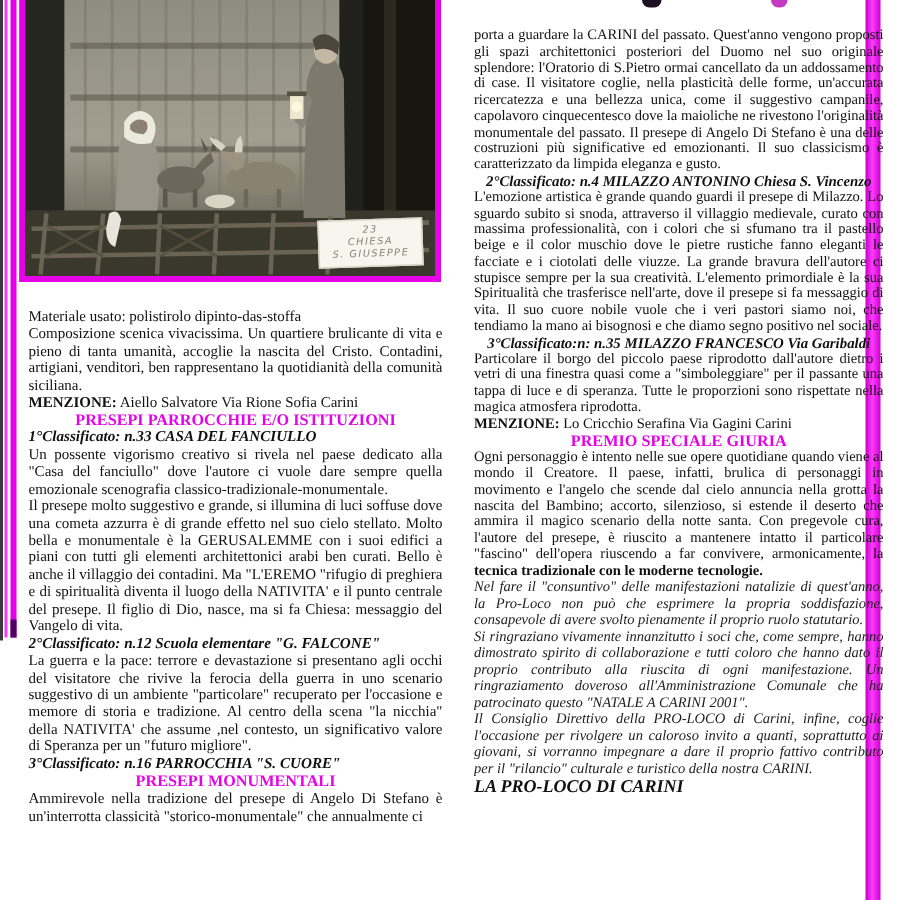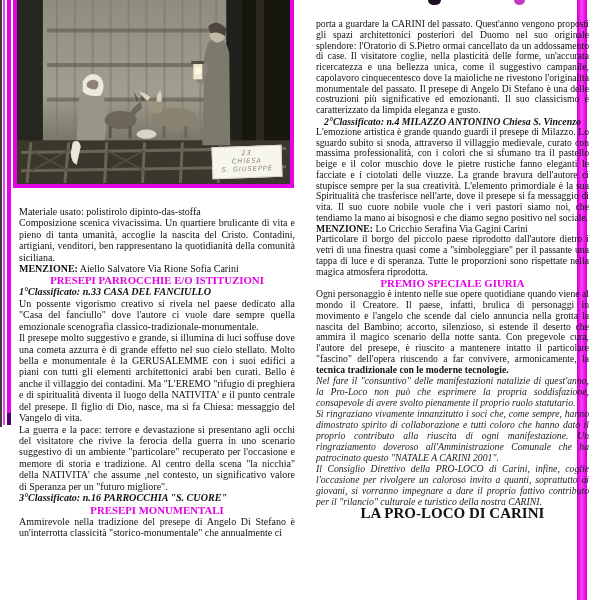--- a/index.html
+++ b/index.html
@@ -35,21 +35,21 @@
   .col-right{left:304px;top:19px;width:273px;height:581px;margin-left:12px;}
   .col p{margin:0;}
   .body{font-size:10px;line-height:11.4px;text-align:justify;}
   .col-right .body{font-size:9.7px;line-height:10.75px;}
   .plain{text-align:left;}
   .classif{font-weight:bold;font-style:italic;font-size:10.1px;line-height:11.6px;text-align:left;}
   .col-right .classif{font-size:9.9px;line-height:11px;text-align:center;}
   .heading{font-weight:bold;color:#e602e6;text-align:center;font-size:10.8px;line-height:12px;margin:0;}
   .menz-label{font-weight:bold;text-align:center;}
   .closing{font-style:italic;font-size:9.7px;line-height:11px;text-align:justify;color:#1d1d1d;}
-  .signature{font-weight:bold;font-size:15px;line-height:13px;text-align:center;margin-top:1px;}
+  .signature{font-weight:bold;font-size:12px;line-height:13px;text-align:left;margin-top:1px;font-style:italic;}
   .inline-bold{font-weight:bold;}
 </style>
 </head>
 <body>
 
 <div class="page">
 
   <div class="edge-left"></div>
   <div class="bl-thin"></div>
   <div class="bl-thick">
@@ -159,32 +159,34 @@
   </div>
 
   <div class="col col-left">
     <p class="body plain">Materiale usato: polistirolo dipinto-das-stoffa</p>
     <p class="body">Composizione scenica vivacissima. Un quartiere brulicante di vita e pieno di tanta umanità, accoglie la nascita del Cristo. Contadini, artigiani, venditori, ben rappresentano la quotidianità della comunità siciliana.</p>
     <p class="body plain"><span class="menz-label">MENZIONE:</span><span> Aiello Salvatore Via Rione Sofia Carini</span></p>
     <p class="heading">PRESEPI PARROCCHIE E/O ISTITUZIONI</p>
     <p class="classif">1°Classificato: n.33 CASA DEL FANCIULLO</p>
     <p class="body">Un possente vigorismo creativo si rivela nel paese dedicato alla "Casa del fanciullo" dove l'autore ci vuole dare sempre quella emozionale scenografia classico-tradizionale-monumentale.</p>
     <p class="body">Il presepe molto suggestivo e grande, si illumina di luci soffuse dove una cometa azzurra è di grande effetto nel suo cielo stellato. Molto bella e monumentale è la GERUSALEMME con i suoi edifici a piani con tutti gli elementi architettonici arabi ben curati. Bello è anche il villaggio dei contadini. Ma "L'EREMO "rifugio di preghiera e di spiritualità diventa il luogo della NATIVITA' e il punto centrale del presepe. Il figlio di Dio, nasce, ma si fa Chiesa: messaggio del Vangelo di vita.</p>
+    <p class="classif">2°Classificato: n.12 Scuola elementare "G. FALCONE"</p>
     <p class="body">La guerra e la pace: terrore e devastazione si presentano agli occhi del visitatore che rivive la ferocia della guerra in uno scenario suggestivo di un ambiente "particolare" recuperato per l'occasione e memore di storia e tradizione. Al centro della scena "la nicchia" della NATIVITA' che assume ,nel contesto, un significativo valore di Speranza per un "futuro migliore".</p>
     <p class="classif">3°Classificato: n.16 PARROCCHIA "S. CUORE"</p>
     <p class="heading">PRESEPI MONUMENTALI</p>
     <p class="body">Ammirevole nella tradizione del presepe di Angelo Di Stefano è un'interrotta classicità "storico-monumentale" che annualmente ci</p>
   </div>
 
   <div class="col col-right">
     <p class="body">porta a guardare la CARINI del passato. Quest'anno vengono proposti gli spazi architettonici posteriori del Duomo nel suo originale splendore: l'Oratorio di S.Pietro ormai cancellato da un addossamento di case. Il visitatore coglie, nella plasticità delle forme, un'accurata ricercatezza e una bellezza unica, come il suggestivo campanile, capolavoro cinquecentesco dove la maioliche ne rivestono l'originalità monumentale del passato. Il presepe di Angelo Di Stefano è una delle costruzioni più significative ed emozionanti. Il suo classicismo è caratterizzato da limpida eleganza e gusto.</p>
     <p class="classif">2°Classificato: n.4 MILAZZO ANTONINO Chiesa S. Vincenzo</p>
     <p class="body">L'emozione artistica è grande quando guardi il presepe di Milazzo. Lo sguardo subito si snoda, attraverso il villaggio medievale, curato con massima professionalità, con i colori che si sfumano tra il pastello beige e il color muschio dove le pietre rustiche fanno eleganti le facciate e i ciotolati delle viuzze. La grande bravura dell'autore ci stupisce sempre per la sua creatività. L'elemento primordiale è la sua Spiritualità che trasferisce nell'arte, dove il presepe si fa messaggio di vita. Il suo cuore nobile vuole che i veri pastori siamo noi, che tendiamo la mano ai bisognosi e che diamo segno positivo nel sociale.</p>
+    <p class="classif">3°Classificato:n: n.35 MILAZZO FRANCESCO Via Garibaldi</p>
+    <p class="body">Particolare il borgo  del piccolo paese riprodotto dall'autore dietro i vetri di una finestra quasi come a "simboleggiare" per il passante una tappa di luce e di speranza. Tutte le proporzioni sono rispettate nella magica atmosfera riprodotta.</p>
     <p class="body plain"><span class="menz-label">MENZIONE:</span><span> Lo Cricchio Serafina Via Gagini Carini</span></p>
-    <p class="body">Particolare il borgo  del piccolo paese riprodotto dall'autore dietro i vetri di una finestra quasi come a "simboleggiare" per il passante una tappa di luce e di speranza. Tutte le proporzioni sono rispettate nella magica atmosfera riprodotta.</p>
     <p class="heading">PREMIO SPECIALE GIURIA</p>
     <p class="body"><span>Ogni personaggio è intento nelle sue opere quotidiane quando viene al mondo il Creatore. Il paese, infatti, brulica di personaggi in movimento e l'angelo che scende dal cielo annuncia nella grotta la nascita del Bambino; accorto, silenzioso, si estende il deserto che ammira il magico scenario della notte santa. Con pregevole cura, l'autore del presepe, è riuscito a mantenere intatto il particolare "fascino" dell'opera riuscendo a far convivere, armonicamente, la </span><span class="inline-bold">tecnica tradizionale con le moderne tecnologie.</span></p>
     <p class="closing">Nel fare il "consuntivo" delle manifestazioni natalizie di quest'anno, la Pro-Loco non può che esprimere la propria soddisfazione, consapevole di avere svolto pienamente il proprio ruolo statutario.</p>
     <p class="closing">Si ringraziano vivamente innanzitutto i soci che, come sempre, hanno dimostrato spirito di collaborazione e tutti coloro che hanno dato il proprio contributo alla riuscita di ogni manifestazione. Un ringraziamento doveroso all'Amministrazione Comunale che ha patrocinato questo "NATALE A CARINI 2001".</p>
     <p class="closing">Il Consiglio Direttivo della PRO-LOCO di Carini, infine, coglie l'occasione per rivolgere un caloroso invito a quanti, soprattutto ai giovani, si vorranno impegnare a dare il proprio fattivo contributo per il "rilancio" culturale e turistico della nostra CARINI.</p>
     <p class="signature">LA PRO-LOCO DI CARINI</p>
   </div>
 
 </div>
 

